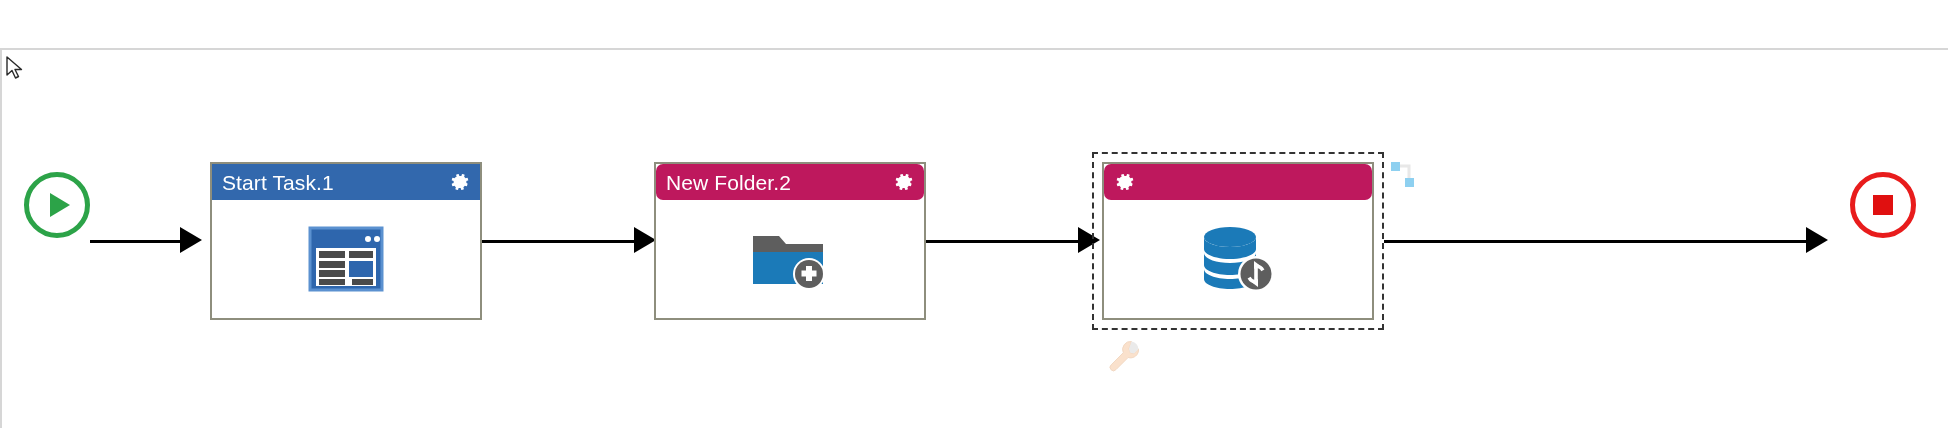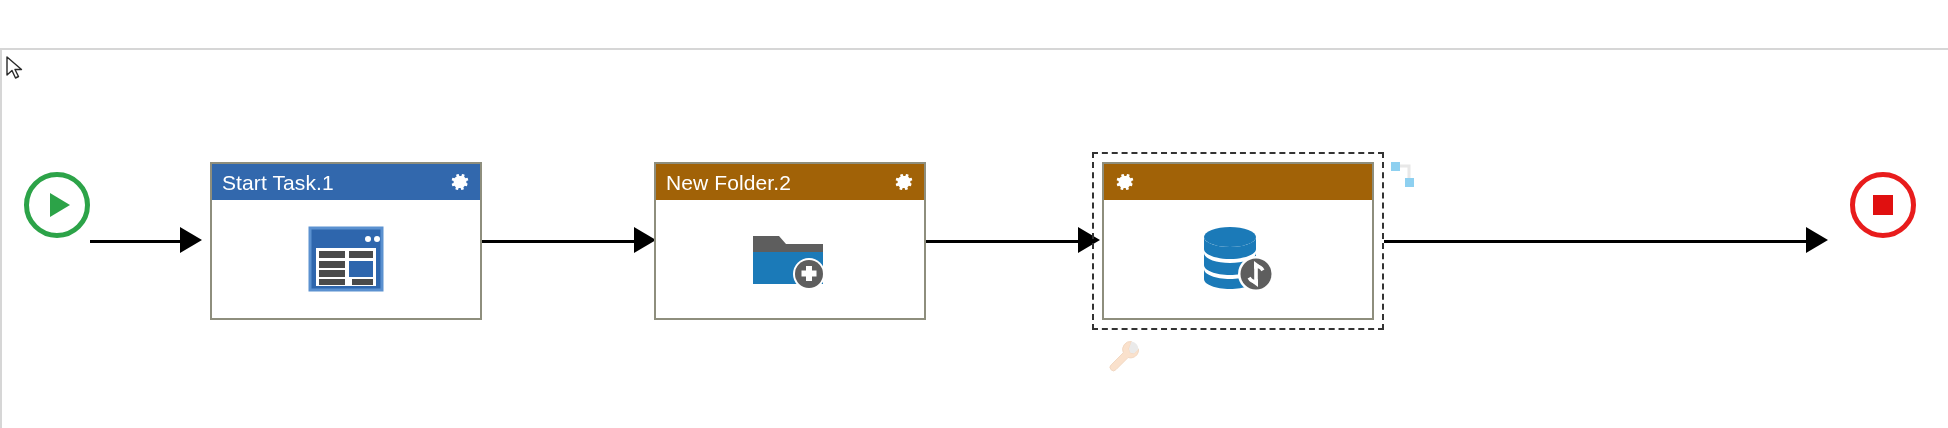--- a/index.html
+++ b/index.html
@@ -66,21 +66,21 @@
     display: flex;
     align-items: center;
     justify-content: space-between;
     padding: 0 9px 0 10px;
     color: #ffffff;
     font-size: 21px;
     line-height: 1;
     white-space: nowrap;
   }
   .node-header.shade-dark  { background: #3268ad; }
-  .node-header.shade-azure { background: #a16207; }
+  .node-header.shade-azure { background: #be185d; border-radius: 7px; }
   .node-title { letter-spacing: 0.1px; }
   .node-body {
     flex: 1;
     display: flex;
     align-items: center;
     justify-content: center;
     background: #ffffff;
   }
   .gear-icon { width: 22px; height: 22px; flex: none; }
 

